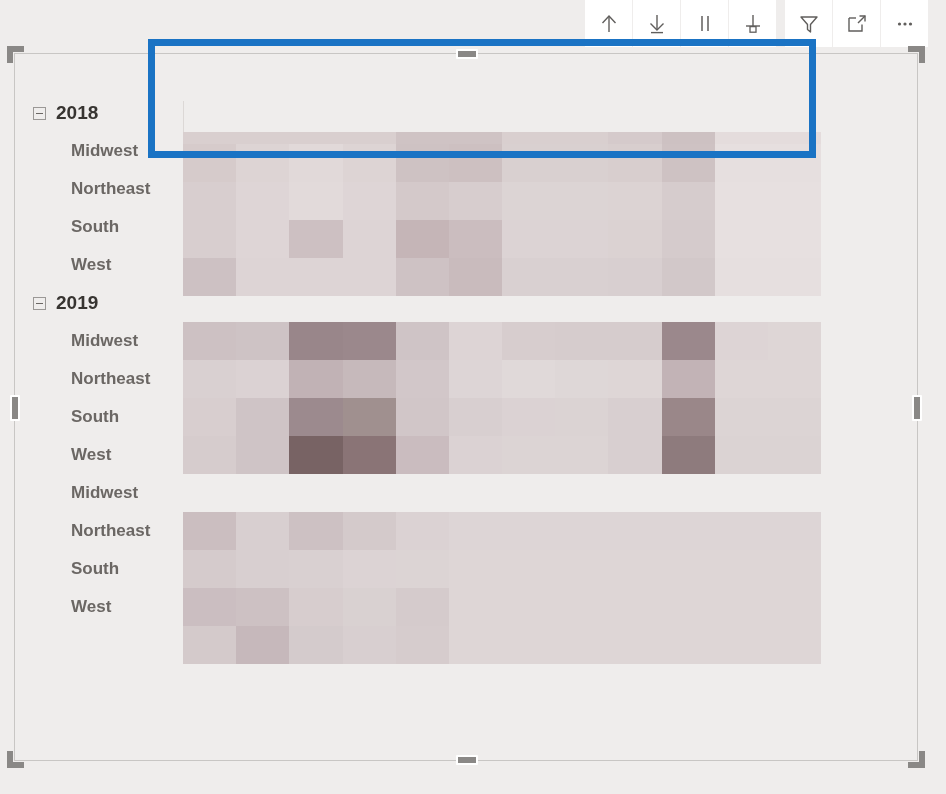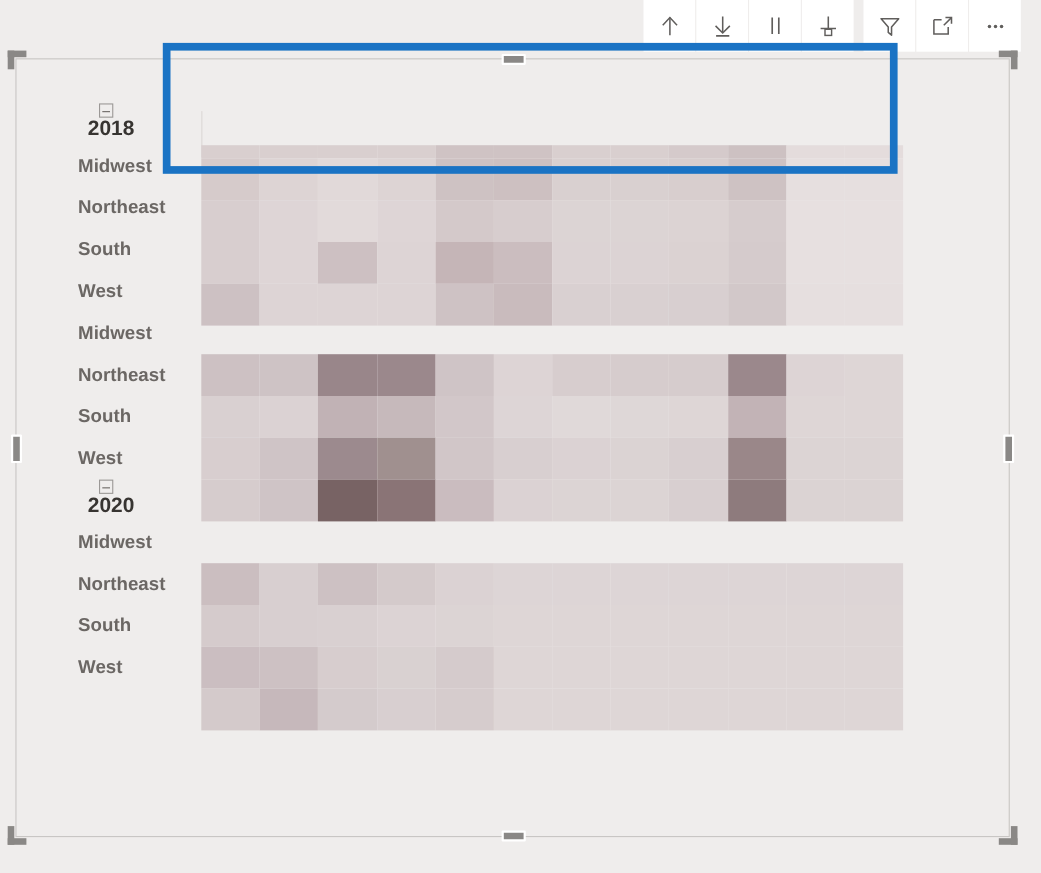--- a/index.html
+++ b/index.html
@@ -81,21 +81,20 @@
     display: flex;
     align-items: center;
     color: #6b6764;
     font-size: 17px;
   }
   .rh.group {
     color: #373431;
     font-weight: bold;
     font-size: 19px;
     padding-left: 18px;
-    flex-direction: column;
   }
   .rh.child { padding-left: 56px; font-weight: bold; }
   .expander {
     display: inline-flex;
     align-items: center; justify-content: center;
     width: 13px; height: 13px;
     border: 1px solid #9b9896;
     margin-right: 10px;
     position: relative;
     background: #efedec;
@@ -204,37 +203,37 @@
         <div class="rh child">
           <span>Northeast</span>
         </div>
         <div class="rh child">
           <span>South</span>
         </div>
         <div class="rh child">
           <span>West</span>
         </div>
 
-        <div class="rh child">
-          <span>Midwest</span>
-        </div>
-        <div class="rh child">
-          <span>Northeast</span>
-        </div>
-        <div class="rh child">
-          <span>South</span>
-        </div>
-        <div class="rh child">
-          <span>West</span>
-        </div>
-
         <div class="rh group">
           <span class="expander"></span>
-          <span>2020</span>
-        </div>
+          <span>2019</span>
+        </div>
+        <div class="rh child">
+          <span>Midwest</span>
+        </div>
+        <div class="rh child">
+          <span>Northeast</span>
+        </div>
+        <div class="rh child">
+          <span>South</span>
+        </div>
+        <div class="rh child">
+          <span>West</span>
+        </div>
+
         <div class="rh child">
           <span>Midwest</span>
         </div>
         <div class="rh child">
           <span>Northeast</span>
         </div>
         <div class="rh child">
           <span>South</span>
         </div>
         <div class="rh child">

